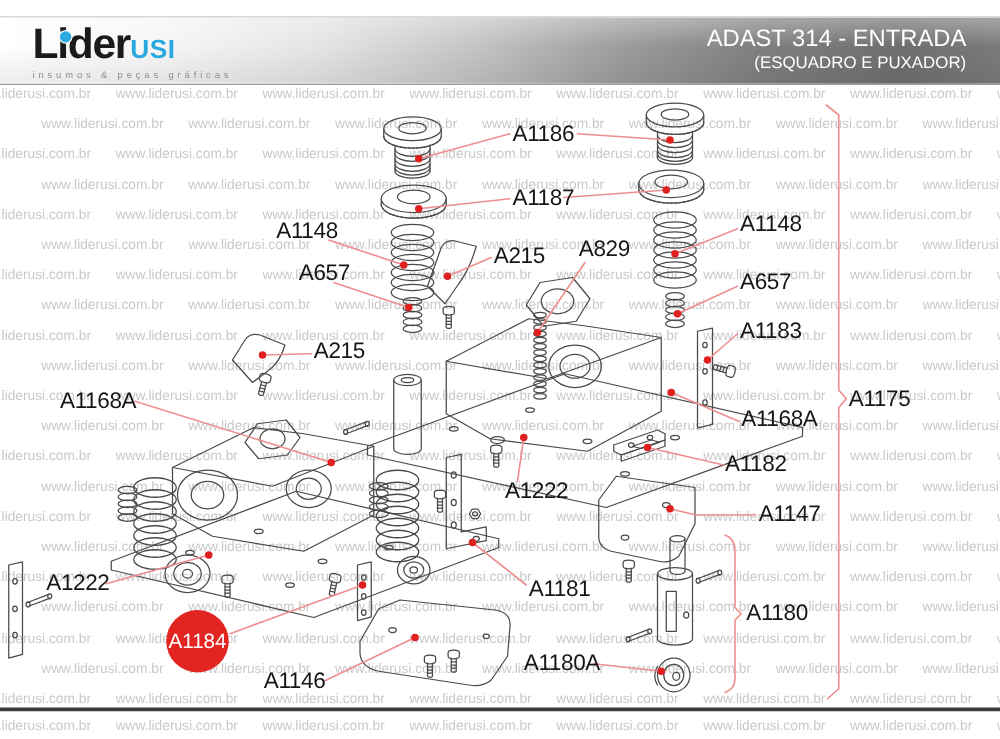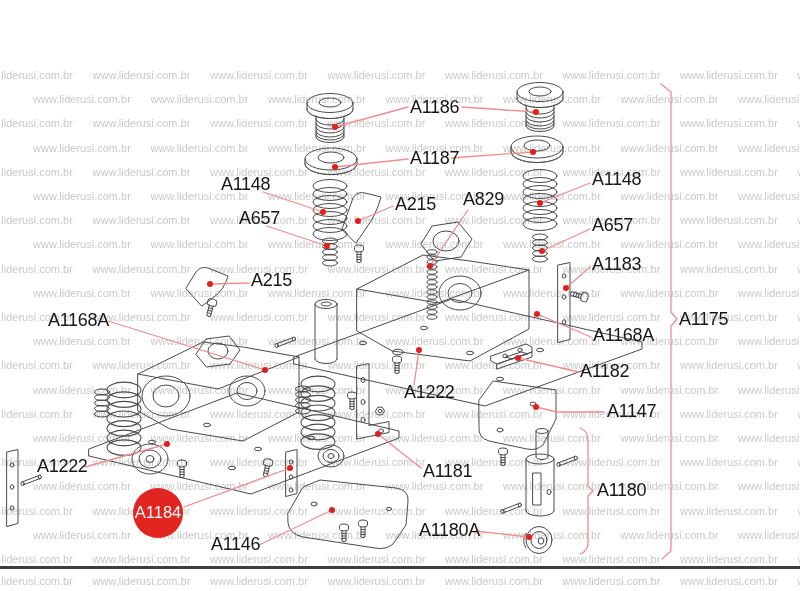--- a/index.html
+++ b/index.html
@@ -471,15 +471,31 @@
       <text class="part-label" x="423" y="477">A1181</text>
       <text class="part-label" x="597" y="496">A1180</text>
       <text class="part-label" x="419" y="536">A1180A</text>
       <text class="part-label" x="211" y="550">A1146</text>
 
       <circle cx="158" cy="513" r="25" fill="#e32521" stroke="none"></circle>
       <text class="part-label-hl" x="158" y="518" text-anchor="middle">A1184</text>
     </g>
   </svg>
 
+  <div class="header">
+    <div class="header-bar-bg"></div>
+    <div class="header-bar-sheen"></div>
+    <div class="logo">
+      <div class="logo-line">
+        <span class="logo-main">Lider</span><span class="logo-suffix">USI</span>
+      </div>
+      <div class="logo-dot-mask"></div>
+      <div class="logo-dot"></div>
+      <div class="logo-tagline">insumos &amp; peças gráficas</div>
+    </div>
+    <div class="title-block">
+      <div class="title-main">ADAST 314 - ENTRADA</div>
+      <div class="title-sub">(ESQUADRO E PUXADOR)</div>
+    </div>
+  </div>
 
   <div class="footer-rule"></div>
 </div>
 
 </body></html>

